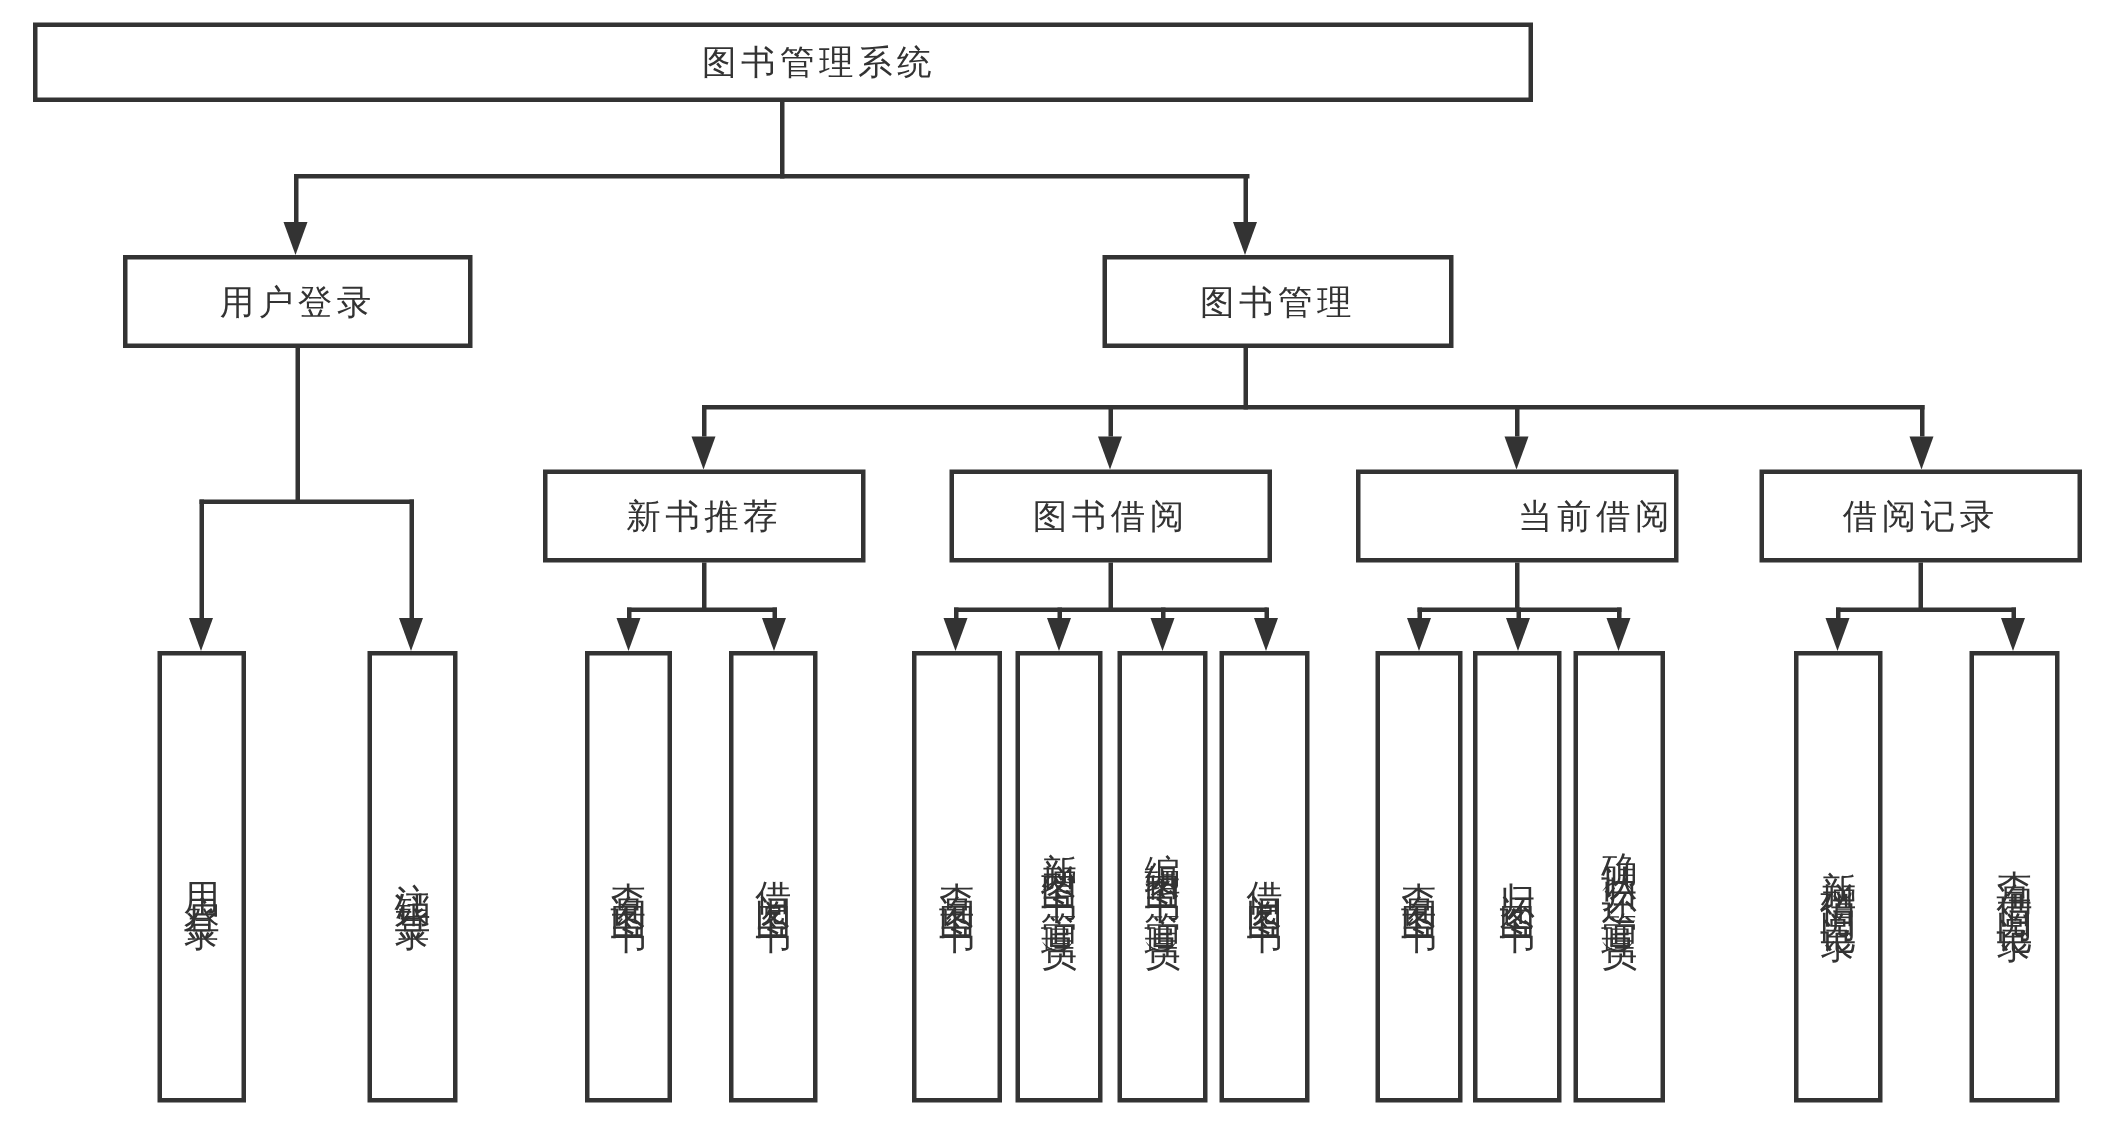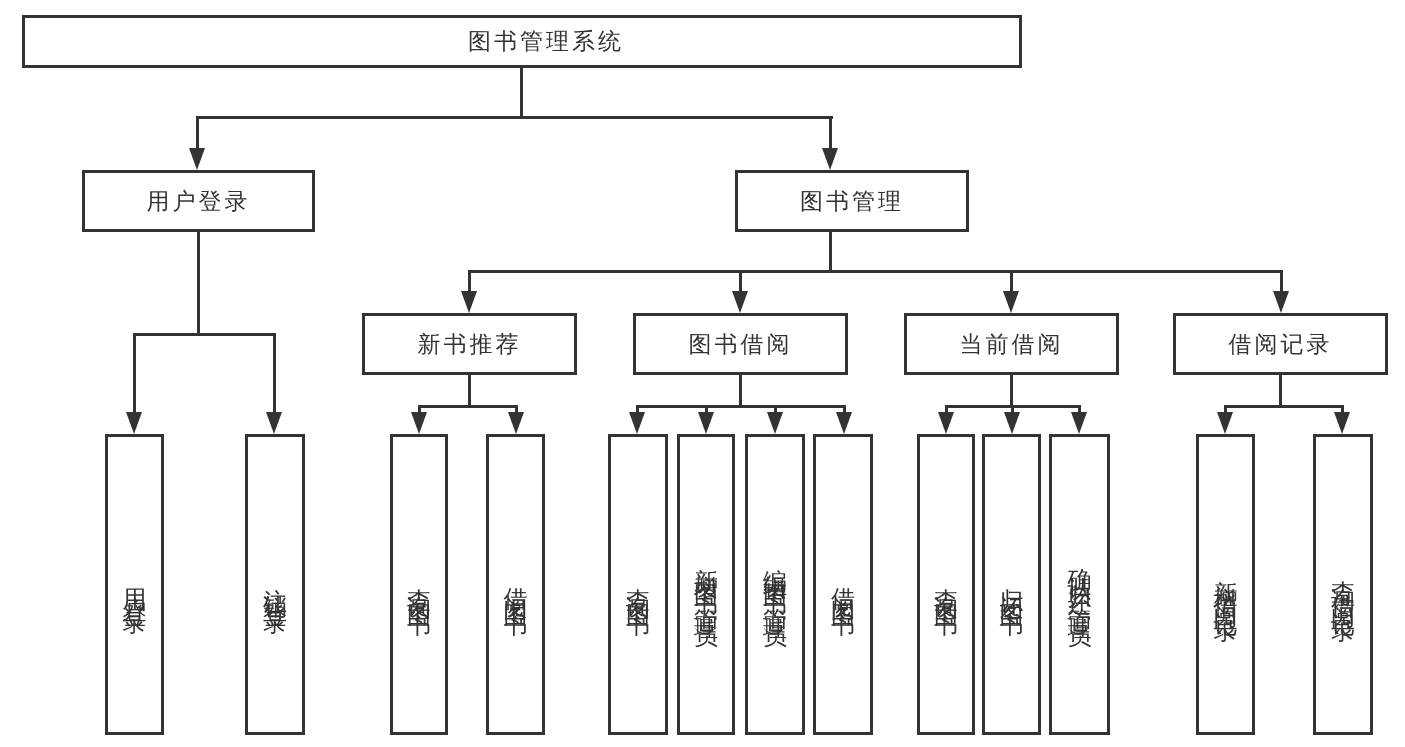--- a/index.html
+++ b/index.html
@@ -106,21 +106,21 @@
     <div class="line" style="left:1280px; top:270px; width:3px; height:21px;"></div>
     <div class="arrow" style="left:1273px; top:291px;"></div>
   </div>
 
   <div class="node l3" style="left:362px;">
     <span class="h-label">新书推荐</span>
   </div>
   <div class="node l3" style="left:633px;">
     <span class="h-label">图书借阅</span>
   </div>
-  <div class="node l3" style="left:904px;">
+  <div class="node l3" style="left:904px;justify-content:flex-end;">
     <span class="h-label">当前借阅</span>
   </div>
   <div class="node l3" style="left:1173px;">
     <span class="h-label">借阅记录</span>
   </div>
 
   <div>
     <div class="line" style="left:468px; top:375px; width:3px; height:33px;"></div>
     <div class="line" style="left:418px; top:405px; width:100px; height:3px;"></div>
     <div class="line" style="left:418px; top:405px; width:3px; height:9px;"></div>

